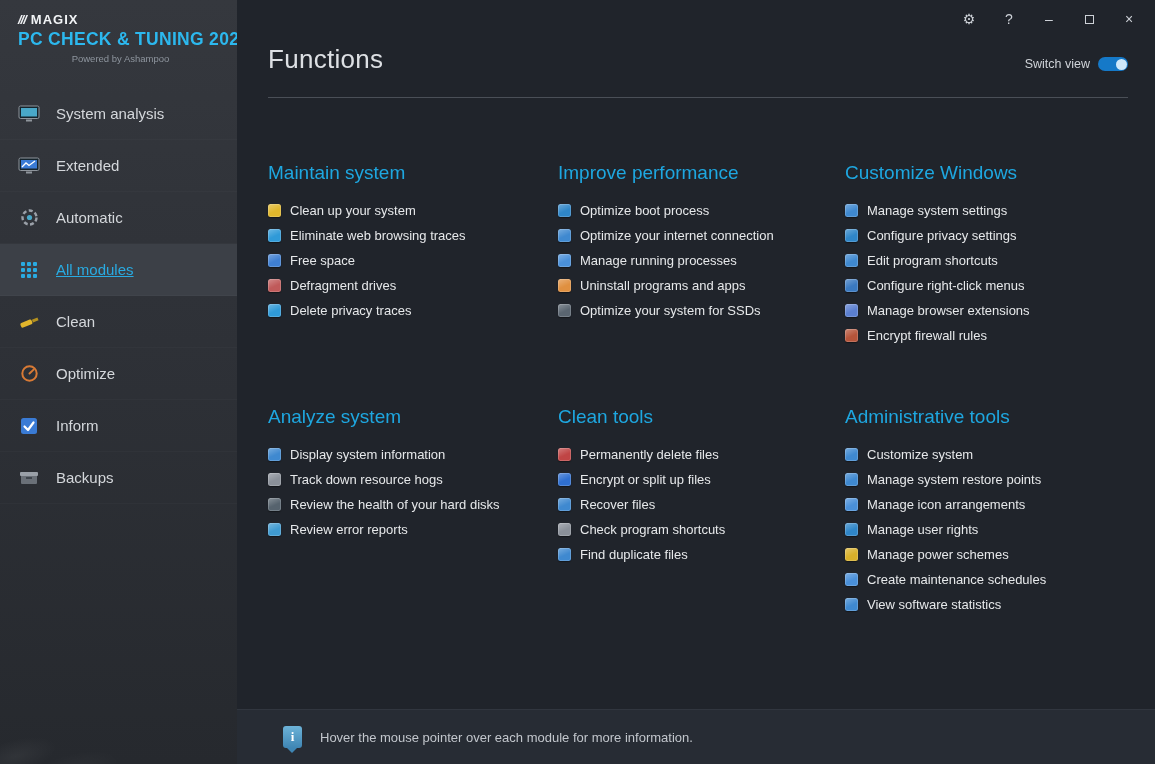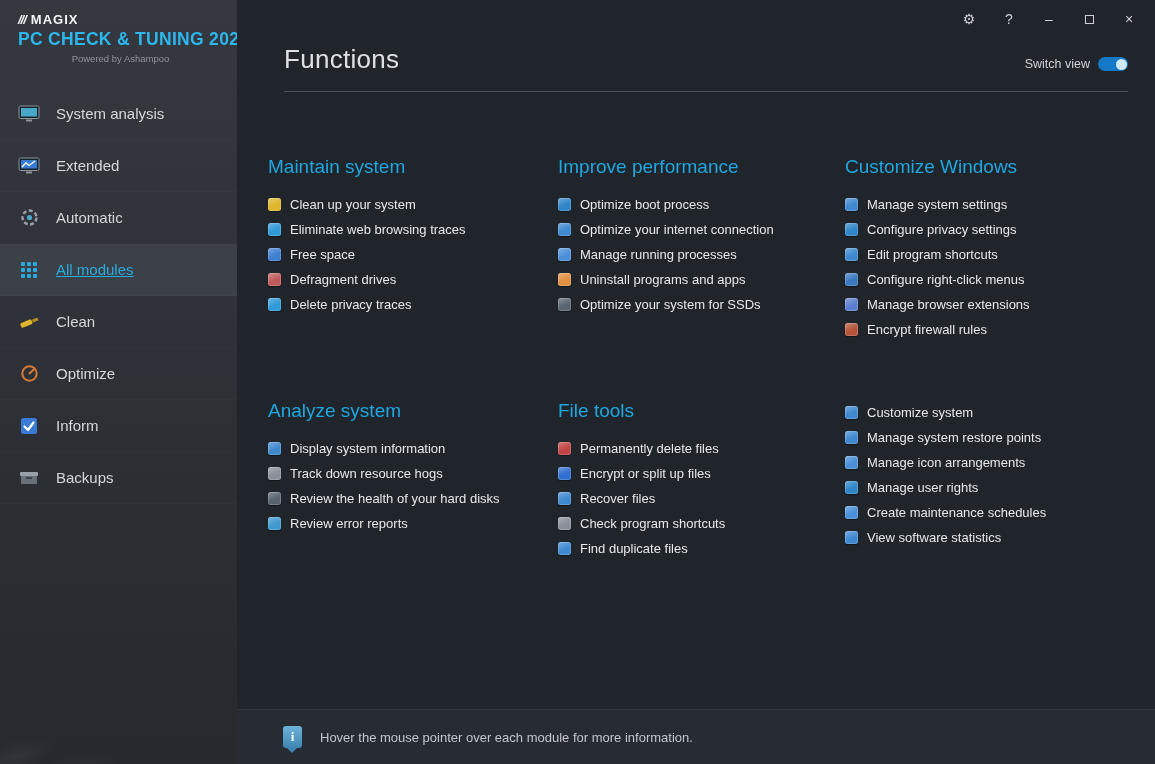--- a/index.html
+++ b/index.html
@@ -40,22 +40,22 @@
   
   .content { position:relative; flex:1 1 auto; height:100%; background:#20242b; }
   .titlebar { height:38px; display:flex; justify-content:flex-end; align-items:center; gap:8px; padding-right:10px; }
   .tb-btn {
     width:32px; height:26px; display:flex; align-items:center; justify-content:center;
     color:#cdd1d7; font-size:14px; cursor:pointer; user-select:none;
   }
   .maxbox { width:9px; height:9px; border:1px solid #cdd1d7; display:inline-block; }
 
   .header-row {
-    margin:6px 27px 0 47px; display:flex; justify-content:space-between; align-items:flex-end;
-    padding-bottom:16px; border-bottom:1px solid #4a4f57;
+    margin:6px 27px 0 31px; display:flex; justify-content:space-between; align-items:flex-end;
+    padding-bottom:22px; border-bottom:1px solid #4a4f57;
   }
   .page-title { font-size:26px; font-weight:300; color:#dde0e4; letter-spacing:.3px; }
   .switch-view { display:flex; align-items:center; gap:8px; font-size:12.5px; color:#cfd3d8; cursor:pointer; padding-bottom:4px; }
   .toggle { position:relative; width:30px; height:14px; border-radius:8px; background:#1579c8; display:inline-block; }
   .toggle .knob { position:absolute; top:1.5px; right:1.5px; width:11px; height:11px; border-radius:50%; background:#cfe9fb; }
 
   .groups {
     margin:64px 27px 0 31px;
     display:grid; grid-template-columns:290px 287px 1fr; row-gap:58px;
   }
@@ -294,21 +294,21 @@
           <div class="module-item">
             <span class="mod-icon" style="background: linear-gradient(155deg, rgba(255, 255, 255, 0.3), rgba(255, 255, 255, 0) 55%), rgb(86, 99, 110);"></span>
             <span class="mod-label">Review the health of your hard disks</span>
           </div>
           <div class="module-item">
             <span class="mod-icon" style="background: linear-gradient(155deg, rgba(255, 255, 255, 0.3), rgba(255, 255, 255, 0) 55%), rgb(63, 154, 208);"></span>
             <span class="mod-label">Review error reports</span>
           </div>
         </section>
         <section class="group">
-          <h2 class="group-title">File tools</h2>
+          <h2 class="group-title">Clean tools</h2>
           <div class="module-item">
             <span class="mod-icon" style="background: linear-gradient(155deg, rgba(255, 255, 255, 0.3), rgba(255, 255, 255, 0) 55%), rgb(192, 69, 69);"></span>
             <span class="mod-label">Permanently delete files</span>
           </div>
           <div class="module-item">
             <span class="mod-icon" style="background: linear-gradient(155deg, rgba(255, 255, 255, 0.3), rgba(255, 255, 255, 0) 55%), rgb(47, 111, 208);"></span>
             <span class="mod-label">Encrypt or split up files</span>
           </div>
           <div class="module-item">
             <span class="mod-icon" style="background: linear-gradient(155deg, rgba(255, 255, 255, 0.3), rgba(255, 255, 255, 0) 55%), rgb(63, 137, 208);"></span>
@@ -317,35 +317,40 @@
           <div class="module-item">
             <span class="mod-icon" style="background: linear-gradient(155deg, rgba(255, 255, 255, 0.3), rgba(255, 255, 255, 0) 55%), rgb(138, 144, 153);"></span>
             <span class="mod-label">Check program shortcuts</span>
           </div>
           <div class="module-item">
             <span class="mod-icon" style="background: linear-gradient(155deg, rgba(255, 255, 255, 0.3), rgba(255, 255, 255, 0) 55%), rgb(63, 137, 208);"></span>
             <span class="mod-label">Find duplicate files</span>
           </div>
         </section>
         <section class="group">
+          <h2 class="group-title">Administrative tools</h2>
           <div class="module-item">
             <span class="mod-icon" style="background: linear-gradient(155deg, rgba(255, 255, 255, 0.3), rgba(255, 255, 255, 0) 55%), rgb(63, 137, 208);"></span>
             <span class="mod-label">Customize system</span>
           </div>
           <div class="module-item">
             <span class="mod-icon" style="background: linear-gradient(155deg, rgba(255, 255, 255, 0.3), rgba(255, 255, 255, 0) 55%), rgb(63, 137, 208);"></span>
             <span class="mod-label">Manage system restore points</span>
           </div>
           <div class="module-item">
             <span class="mod-icon" style="background: linear-gradient(155deg, rgba(255, 255, 255, 0.3), rgba(255, 255, 255, 0) 55%), rgb(74, 144, 217);"></span>
             <span class="mod-label">Manage icon arrangements</span>
           </div>
           <div class="module-item">
             <span class="mod-icon" style="background: linear-gradient(155deg, rgba(255, 255, 255, 0.3), rgba(255, 255, 255, 0) 55%), rgb(47, 134, 200);"></span>
             <span class="mod-label">Manage user rights</span>
+          </div>
+          <div class="module-item">
+            <span class="mod-icon" style="background: linear-gradient(155deg, rgba(255, 255, 255, 0.3), rgba(255, 255, 255, 0) 55%), rgb(216, 176, 42);"></span>
+            <span class="mod-label">Manage power schemes</span>
           </div>
           <div class="module-item">
             <span class="mod-icon" style="background: linear-gradient(155deg, rgba(255, 255, 255, 0.3), rgba(255, 255, 255, 0) 55%), rgb(74, 144, 217);"></span>
             <span class="mod-label">Create maintenance schedules</span>
           </div>
           <div class="module-item">
             <span class="mod-icon" style="background: linear-gradient(155deg, rgba(255, 255, 255, 0.3), rgba(255, 255, 255, 0) 55%), rgb(63, 137, 208);"></span>
             <span class="mod-label">View software statistics</span>
           </div>
         </section>

